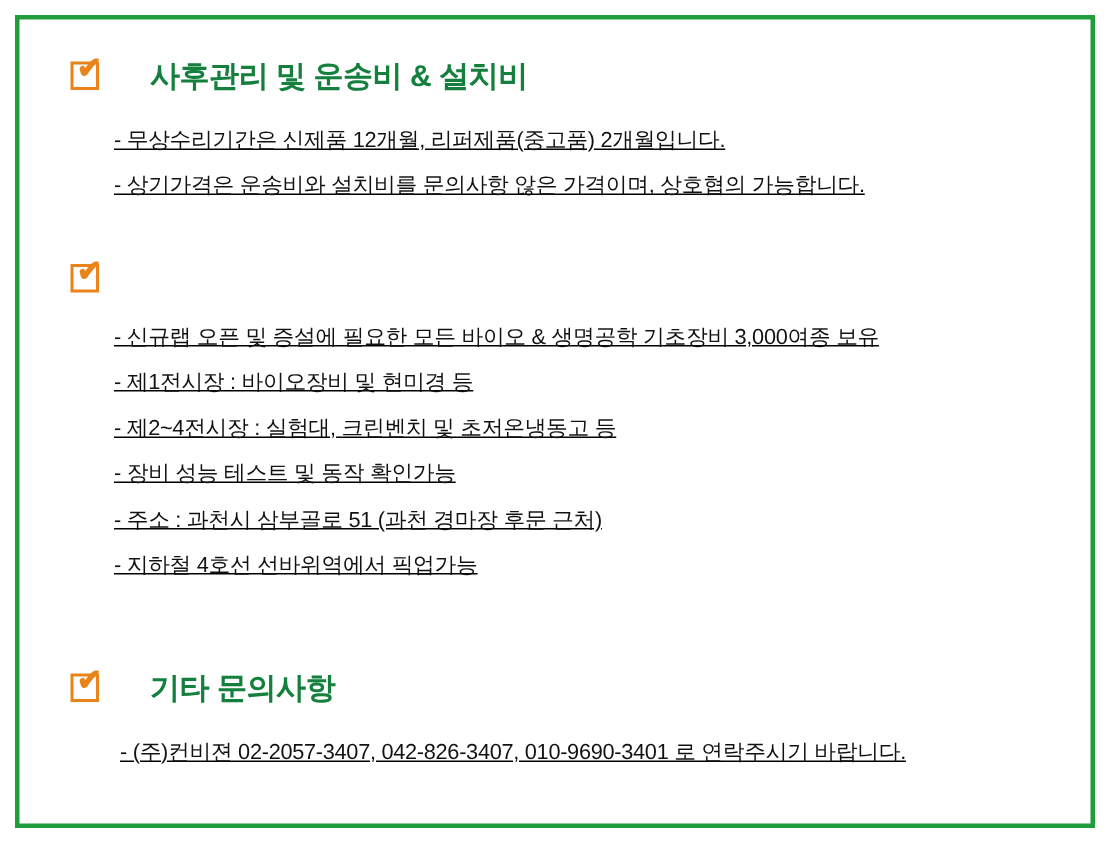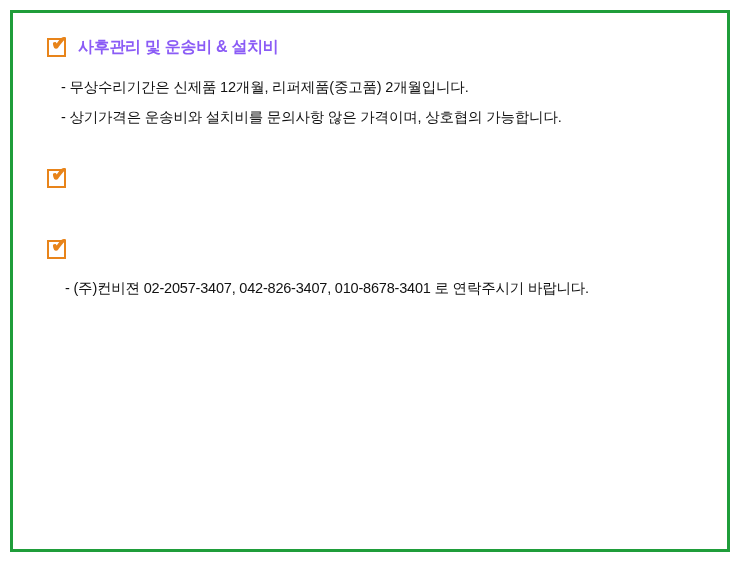--- a/index.html
+++ b/index.html
@@ -70,30 +70,32 @@
     top: -6px;
     width: 19px;
     height: 19px;
     color: #e8841a;
     font-size: 20px;
     line-height: 19px;
     font-weight: bold;
     text-align: center;
   }
   .sec-title {
-    font-size: 16px;
+    font-size: 20px;
     font-weight: bold;
-    color: #8b5cf6;
+    color: #15803d;
     letter-spacing: -0.3px;
     white-space: nowrap;
+    margin-left: 22px;
   }
   .bullets {
-    margin: 0;
+    margin: 15px;
     padding: 0;
     list-style: none;
+    text-decoration: underline;
   }
   .bullets li {
     font-size: 14.5px;
     color: #111111;
     line-height: 1.55;
     padding: 4px 0 4px 22px;
     white-space: nowrap;
     letter-spacing: -0.2px;
   }
   .bullets li.indent-more {
@@ -119,28 +121,37 @@
           <li>- 상기가격은 운송비와 설치비를 문의사항 않은 가격이며, 상호협의 가능합니다.</li>
         </ul>
       </div>
 
       <div class="section gap-large">
         <div class="sec-head">
           <span class="check-box">
             <span class="mark">✔</span>
           </span>
         </div>
+        <ul class="bullets">
+          <li>- 신규랩 오픈 및 증설에 필요한 모든 바이오 &amp; 생명공학 기초장비 3,000여종 보유</li>
+          <li>- 제1전시장 : 바이오장비 및 현미경 등</li>
+          <li>- 제2~4전시장 : 실험대, 크린벤치 및 초저온냉동고 등</li>
+          <li>- 장비 성능 테스트 및 동작 확인가능</li>
+          <li>- 주소 : 과천시 삼부골로 51 (과천 경마장 후문 근처)</li>
+          <li>- 지하철 4호선 선바위역에서 픽업가능</li>
+        </ul>
       </div>
 
       <div class="section gap-xlarge">
         <div class="sec-head">
           <span class="check-box">
             <span class="mark">✔</span>
           </span>
+          <span class="sec-title">기타 문의사항</span>
         </div>
         <ul class="bullets">
-          <li class="indent-more">- (주)컨비젼 02-2057-3407, 042-826-3407, 010-8678-3401 로 연락주시기 바랍니다.</li>
+          <li class="indent-more">- (주)컨비젼 02-2057-3407, 042-826-3407, 010-9690-3401 로 연락주시기 바랍니다.</li>
         </ul>
       </div>
 
     </div>
   </div>
 </div>
 
 </body></html>

